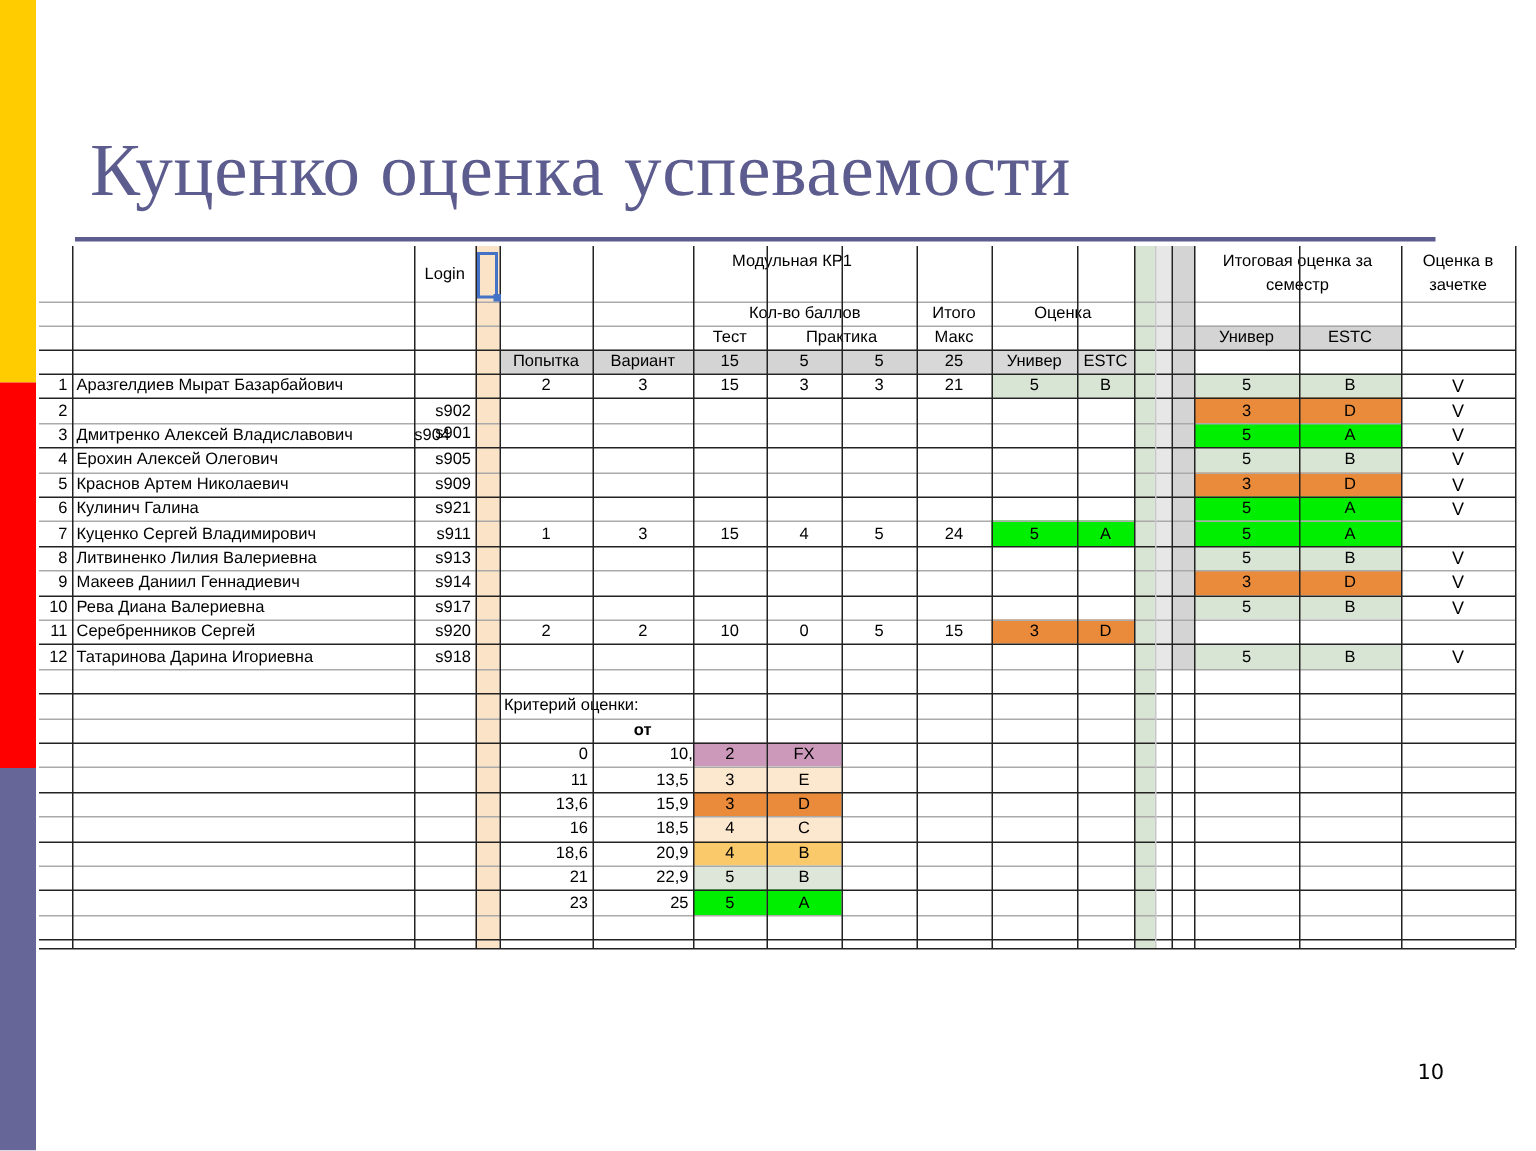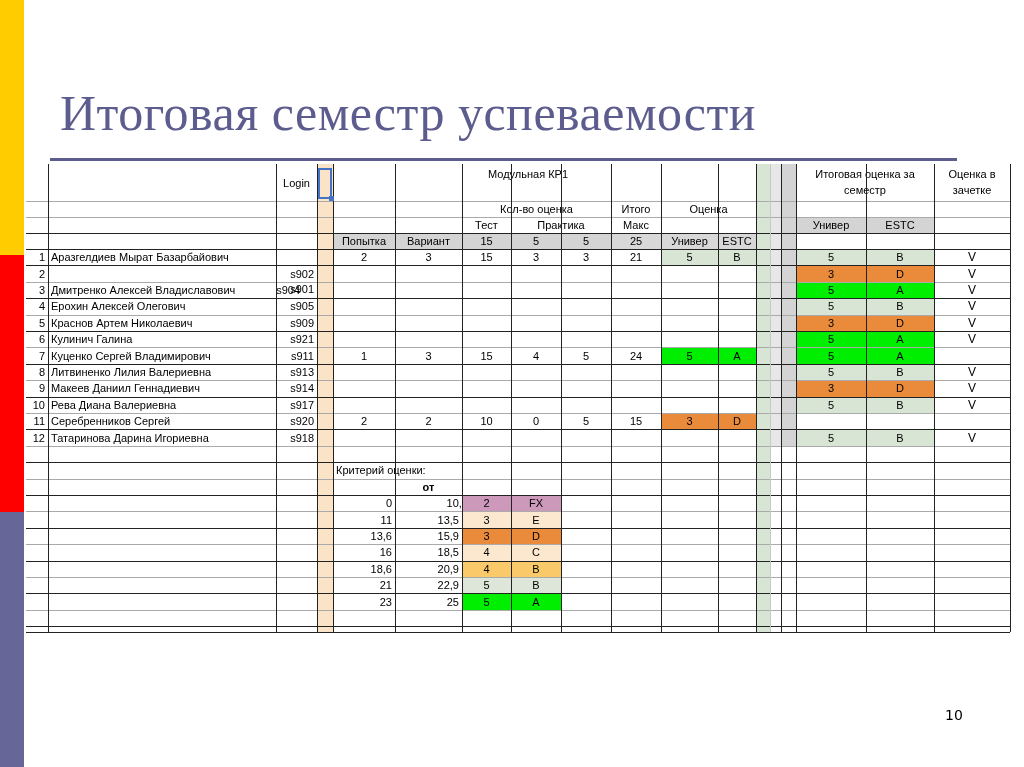--- a/index.html
+++ b/index.html
@@ -32,34 +32,34 @@
   .selbox { position:absolute; left:292px; top:4px; width:14px; height:31px; border:2px solid #4472C4; box-sizing:border-box; }
   .selhandle { position:absolute; left:303px; top:32px; width:5px; height:5px; background:#4472C4; }
 </style>
 </head>
 <body>
 
 <div class="bar bar-yellow"></div>
 <div class="bar bar-red"></div>
 <div class="bar bar-blue"></div>
 
-<div class="title">Итоговая семестр успеваемости</div>
+<div class="title">Куценко оценка успеваемости</div>
 <div class="title-rule"></div>
 
 <div class="sheet" id="sheet">
     <div class="cell peach" style="left: 291px; top: 0px; width: 16px; height: 468px;"></div>
     <div class="cell lgreen" style="left: 730px; top: 0px; width: 14px; height: 468px;"></div>
     <div class="cell gray" style="left: 745px; top: 0px; width: 10px; height: 281.8px; opacity: 0.55;"></div>
     <div class="cell gray" style="left: 756px; top: 0px; width: 14px; height: 281.8px;"></div>
     <div class="cell gray" style="left: 307px; top: 69px; width: 278px; height: 16px;"></div>
     <div class="cell gray" style="left: 585px; top: 69px; width: 145px; height: 16px; opacity: 0.9;"></div>
     <div class="cell gray" style="left: 770px; top: 53px; width: 138px; height: 16px;"></div>
     <div class="cell " style="left: 250px; top: 0px; width: 41px; height: 37px;">Login</div>
     <div class="cell " style="left: 369px; top: 2px; width: 266px; height: 16px;">Модульная КР1</div>
-    <div class="cell " style="left: 436px; top: 37px; width: 149px; height: 16px;">Кол-во оценка</div>
+    <div class="cell " style="left: 436px; top: 37px; width: 149px; height: 16px;">Кол-во баллов</div>
     <div class="cell " style="left: 585px; top: 37px; width: 50px; height: 16px;">Итого</div>
     <div class="cell " style="left: 635px; top: 37px; width: 95px; height: 16px;">Оценка</div>
     <div class="cell " style="left: 436px; top: 53px; width: 49px; height: 16px;">Тест</div>
     <div class="cell " style="left: 485px; top: 53px; width: 100px; height: 16px;">Практика</div>
     <div class="cell " style="left: 585px; top: 53px; width: 50px; height: 16px;">Макс</div>
     <div class="cell " style="left: 307px; top: 69px; width: 62px; height: 16px;">Попытка</div>
     <div class="cell " style="left: 369px; top: 69px; width: 67px; height: 16px;">Вариант</div>
     <div class="cell " style="left: 436px; top: 69px; width: 49px; height: 16px;">15</div>
     <div class="cell " style="left: 485px; top: 69px; width: 50px; height: 16px;">5</div>
     <div class="cell " style="left: 535px; top: 69px; width: 50px; height: 16px;">5</div>

